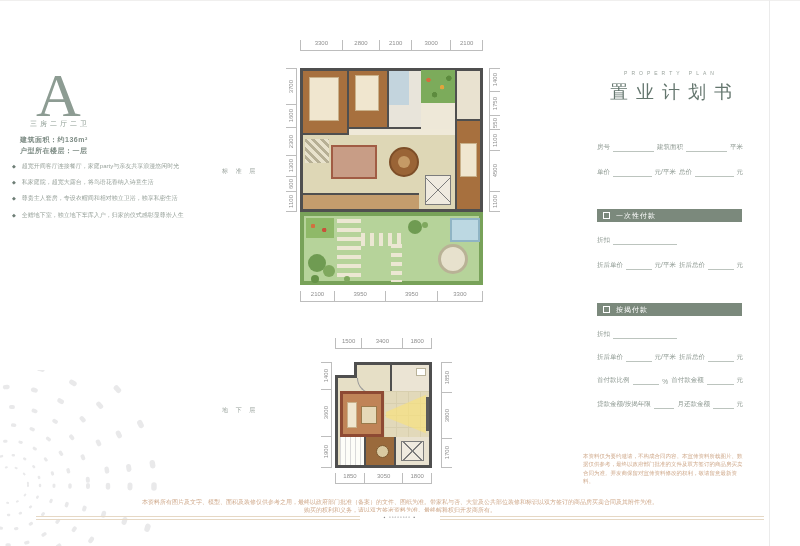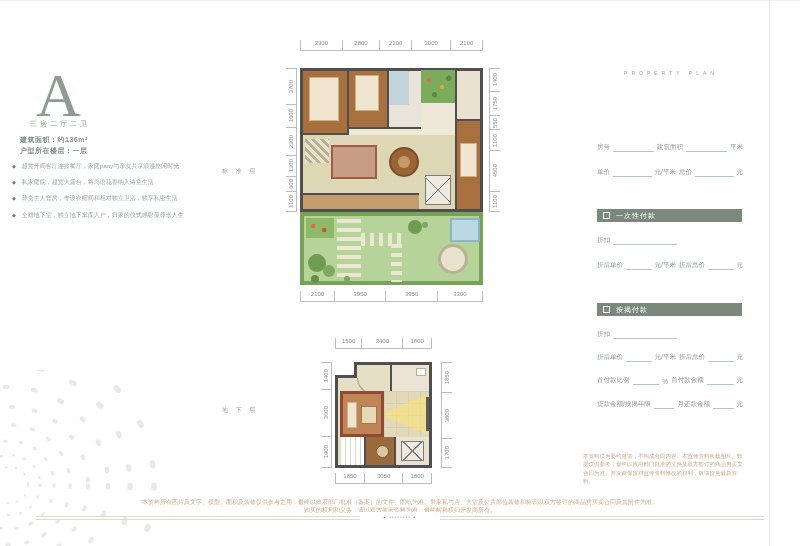--- a/index.html
+++ b/index.html
@@ -301,20 +301,21 @@
     <div class="room" style="left:2px;top:72px;width:24px;height:28px;background:repeating-linear-gradient(90deg,#d9d9d9 0 1px,transparent 1px 5px),#fdfdf8"></div>
     <div class="room" style="left:26px;top:72px;width:32px;height:28px;background:#9a6a3c;border-left:2px solid #4f4f4f;border-right:2px solid #4f4f4f">
       <div class="room" style="left:10px;top:8px;width:13px;height:13px;border-radius:50%;background:#d9c9a0;border:1px solid #7d5a30"></div>
     </div>
     <div class="room" style="left:58px;top:72px;width:33px;height:28px;background:#e9e2d0">
       <div class="xbox" style="left:5px;top:4px;width:23px;height:20px"></div>
     </div>
   </div>
 
   <div class="abs eyebrow">PROPERTY PLAN</div>
+  <div class="abs rp-title">置业计划书</div>
 
   <div class="abs rrow" style="top:143px">
     <span>房号</span>
       <span class="u"></span>
     <span>建筑面积</span>
       <span class="u"></span>
     <span>平米</span>
   </div>
   <div class="abs rrow" style="top:168px">
     <span>单价</span>

